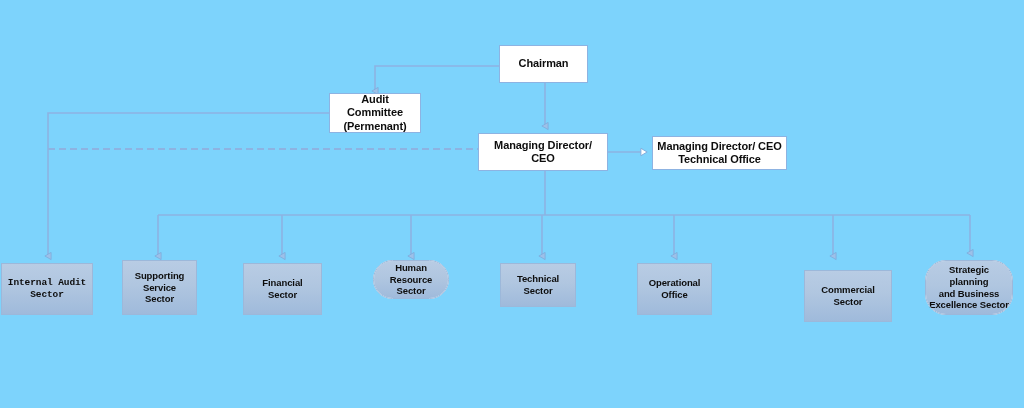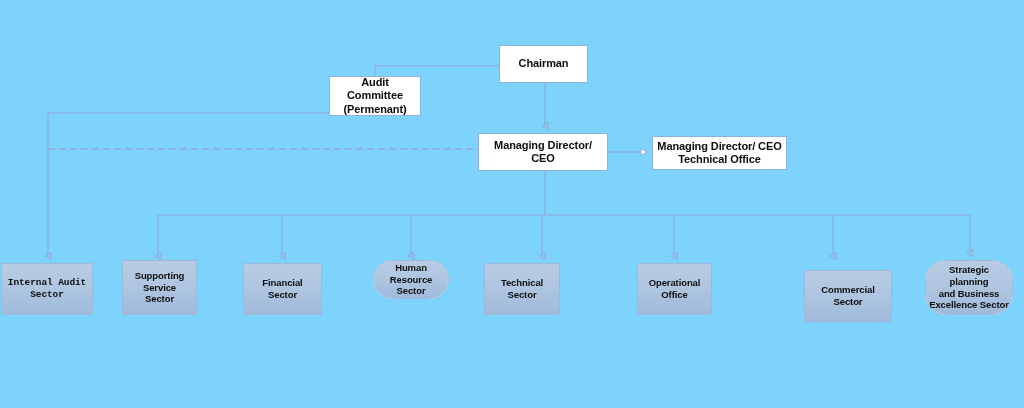--- a/index.html
+++ b/index.html
@@ -48,29 +48,29 @@
     border: 1px solid #ffffff;
     outline: 1px solid #9cb8da;
     outline-offset: -1px;
     font-size: 9.5px;
   }
   .node-inner {
     padding: 0 3px;
     white-space: pre-line;
   }
   #node-chairman      { left: 499px; top: 45px;  width: 89px;  height: 38px; }
-  #node-audit         { left: 329px; top: 76px;  width: 92px;  height: 40px; }
+  #node-audit         { left: 329px; top: 93px;  width: 92px;  height: 40px; }
   #node-md-ceo        { left: 478px; top: 133px; width: 130px; height: 38px; }
   #node-md-tech       { left: 652px; top: 136px; width: 135px; height: 34px; }
 
   #node-internal-audit { left: 1px;   top: 263px; width: 92px; height: 52px; font-family: Liberation Mono, monospace; }
   #node-supporting     { left: 122px; top: 260px; width: 75px; height: 55px; align-items: center; }
   #node-financial      { left: 243px; top: 263px; width: 79px; height: 52px; }
   #node-hr             { left: 373px; top: 260px; width: 76px; height: 39px; border-radius: 26px; }
-  #node-technical      { left: 484px; top: 263px; width: 76px; height: 52px; }
+  #node-technical      { left: 500px; top: 263px; width: 76px; height: 44px; }
   #node-operational    { left: 637px; top: 263px; width: 75px; height: 52px; }
   #node-commercial     { left: 790px; top: 270px; width: 88px; height: 52px; margin-left: 14px; }
   #node-strategic      { left: 925px; top: 260px; width: 88px; height: 55px; border-radius: 21px; }
 </style>
 </head>
 <body>
 
 <div id="chart-root">
 
   <svg id="connector-layer" viewBox="0 0 1024 408" width="1024" height="408" xmlns="http://www.w3.org/2000/svg">

